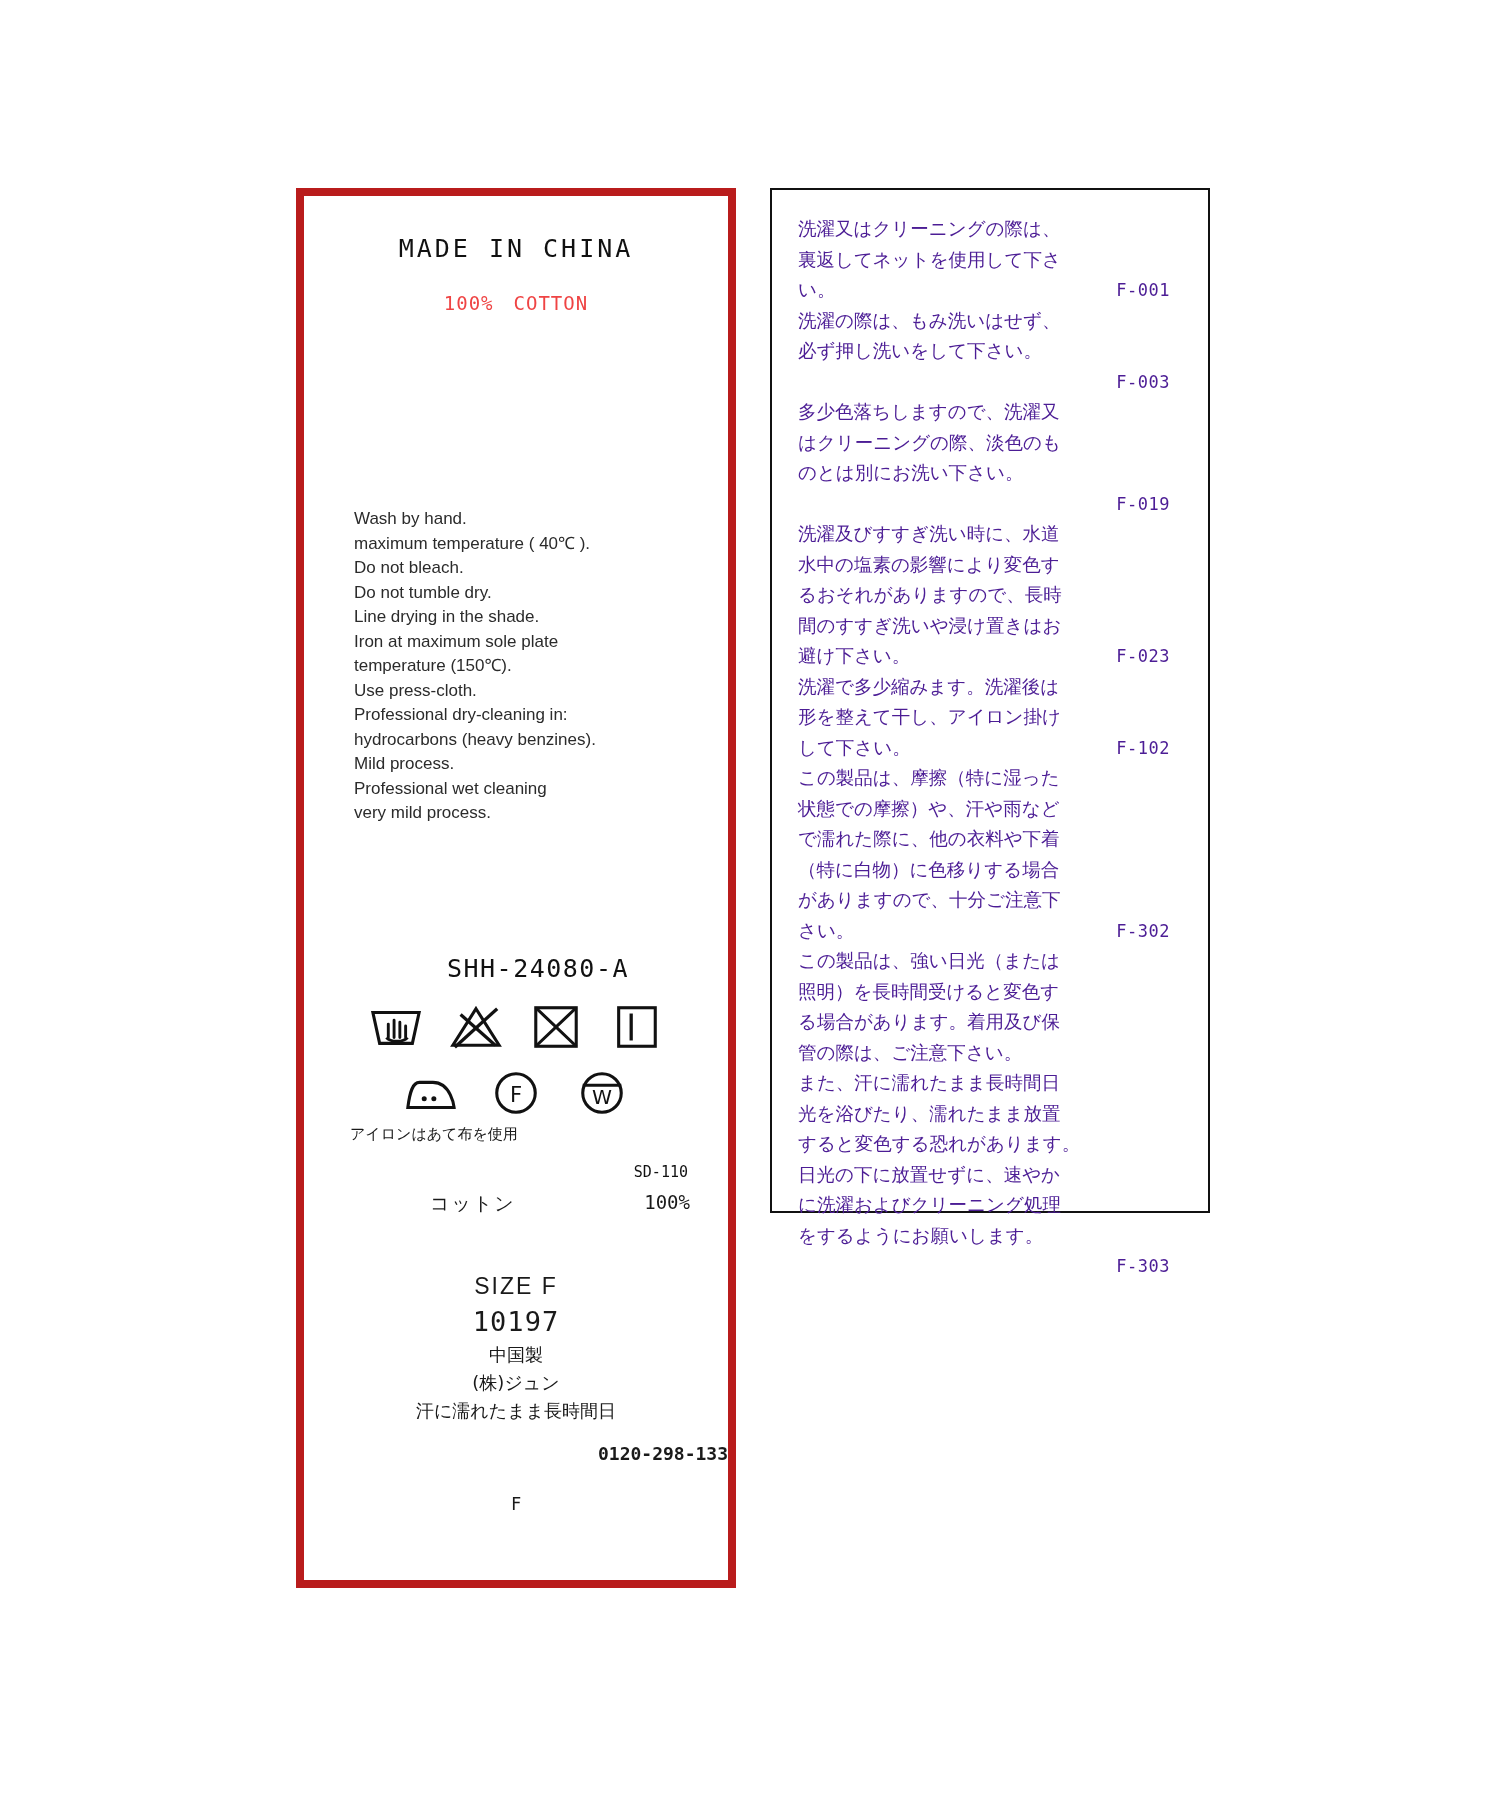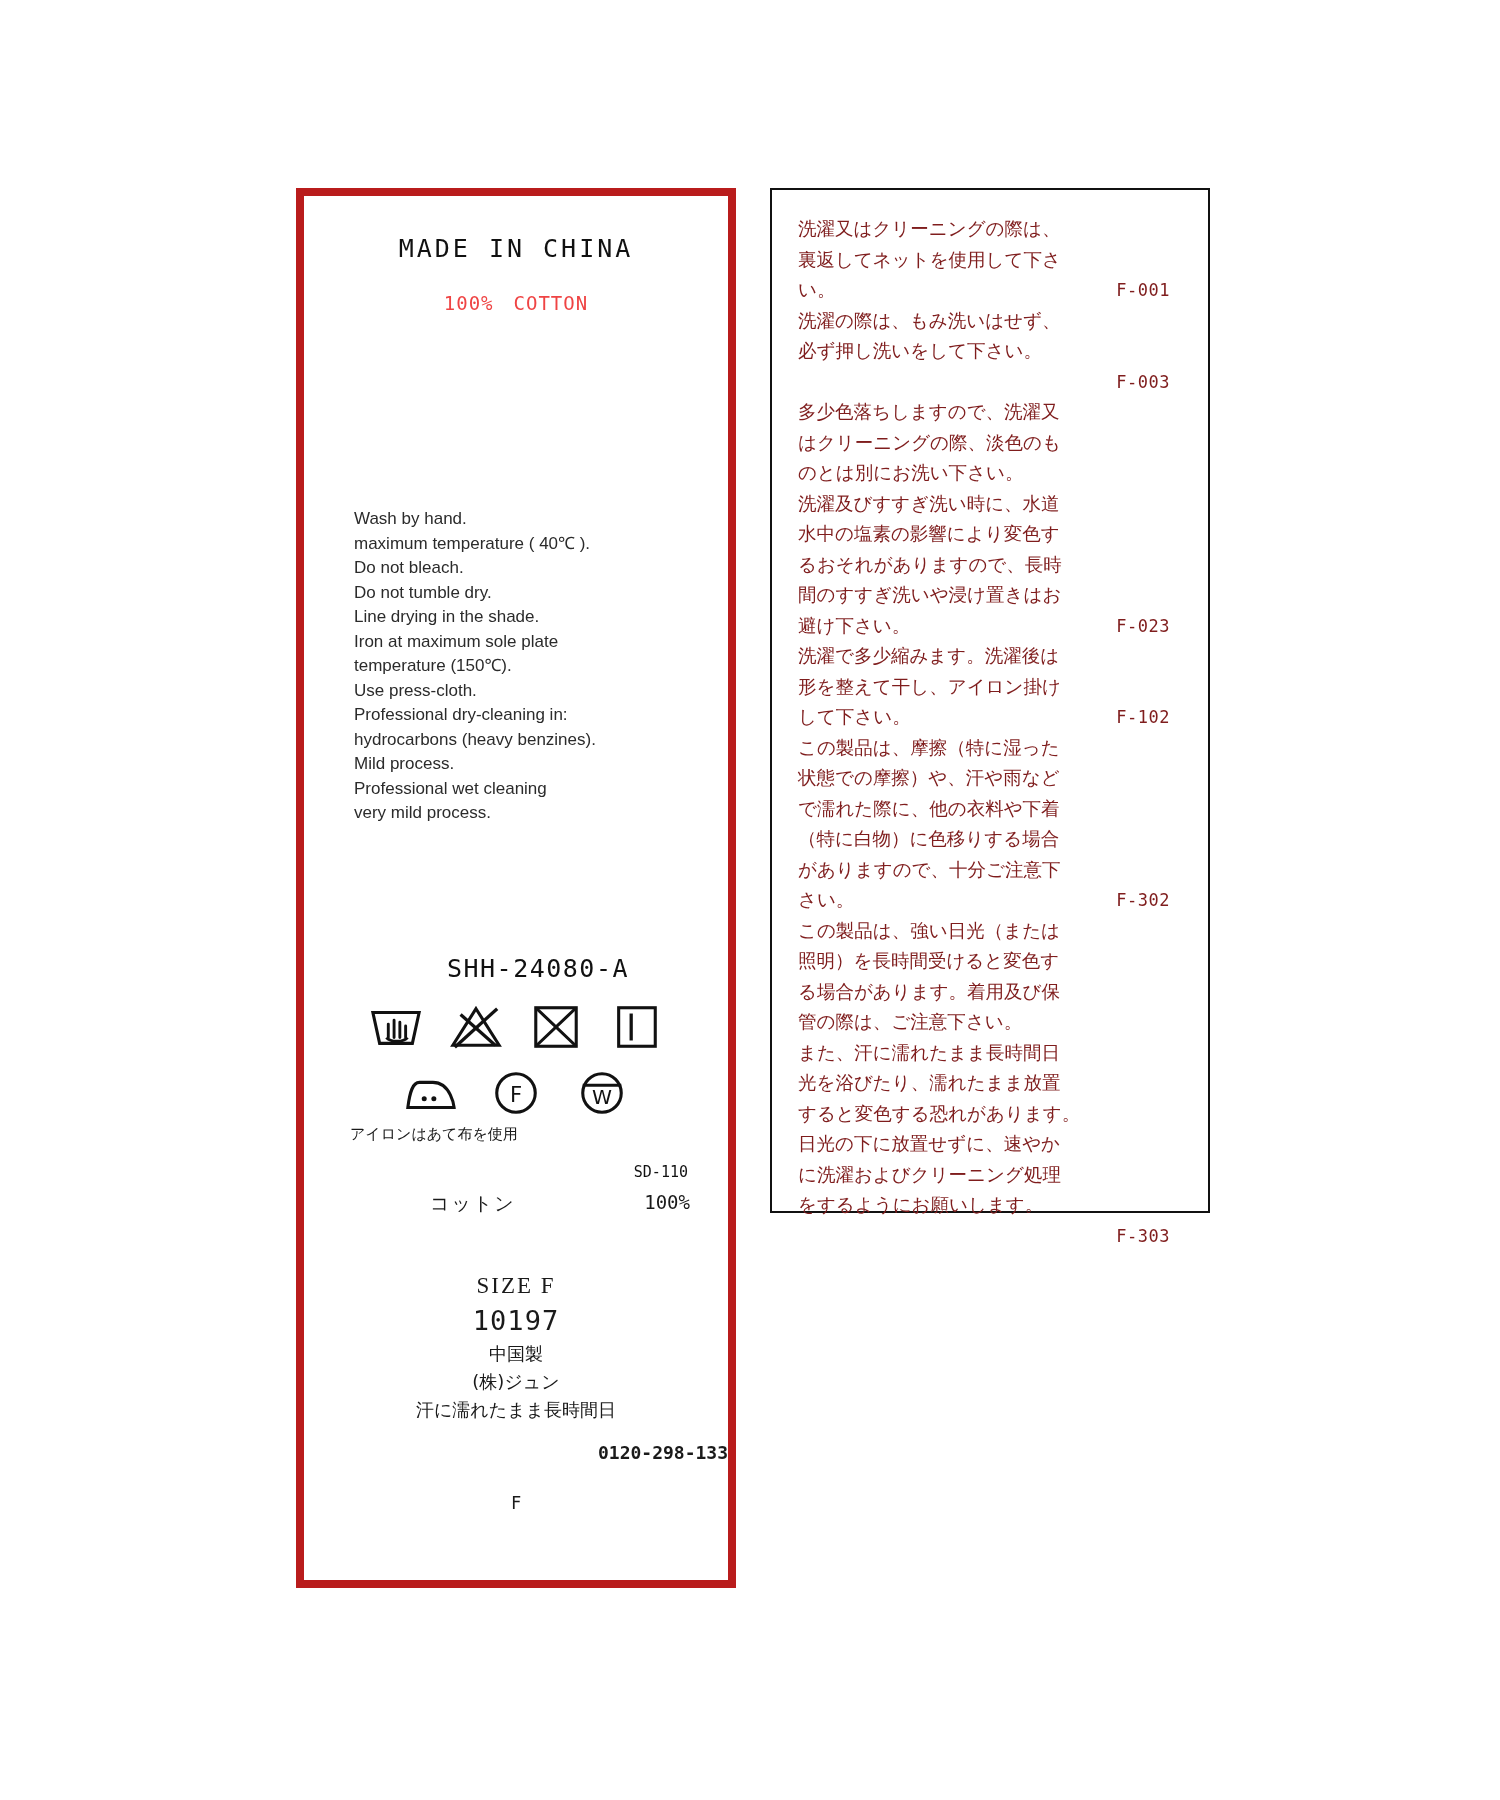--- a/index.html
+++ b/index.html
@@ -120,21 +120,21 @@
   .fabric-jp .pct {
     position: absolute;
     right: 38px;
     font-family: "DejaVu Sans Mono", monospace;
     font-size: 19px;
   }
 
   .size-line {
     text-align: center;
     margin-top: 52px;
-    font-family: Liberation Serif, serif;
+    font-family: Liberation Sans, sans-serif;
     font-size: 23px;
     letter-spacing: 2px;
   }
   .item-no {
     text-align: center;
     margin-top: 6px;
     font-family: "DejaVu Sans Mono", monospace;
     font-size: 27px;
     letter-spacing: 1px;
   }
@@ -176,21 +176,21 @@
     height: 1025px;
     border: 2px solid #111;
     box-sizing: border-box;
     background: #fff;
     padding: 24px 26px 10px 26px;
   }
   .jp-block {
     font-family: "DejaVu Sans", sans-serif;
     font-size: 18.5px;
     line-height: 30.5px;
-    color: #7f1d1d;
+    color: #4c1d95;
   }
   .jp-para { position: relative; }
   .jp-para .txt { white-space: pre-wrap; }
   .jp-code {
     font-family: "DejaVu Sans Mono", monospace;
     font-size: 17px;
     letter-spacing: 0.5px;
     display: block;
     text-align: right;
     padding-right: 12px;
@@ -303,20 +303,21 @@
     <div class="jp-para">
       <span class="txt">洗濯の際は、もみ洗いはせず、
 必ず押し洗いをして下さい。</span>
       <span class="jp-code standalone">F-003</span>
     </div>
 
     <div class="jp-para">
       <span class="txt">多少色落ちしますので、洗濯又
 はクリーニングの際、淡色のも
 のとは別にお洗い下さい。</span>
+      <span class="jp-code standalone">F-019</span>
     </div>
 
     <div class="jp-para">
       <span class="txt">洗濯及びすすぎ洗い時に、水道
 水中の塩素の影響により変色す
 るおそれがありますので、長時
 間のすすぎ洗いや浸け置きはお
 避け下さい。</span>
       <span class="jp-code">F-023</span>
     </div>

